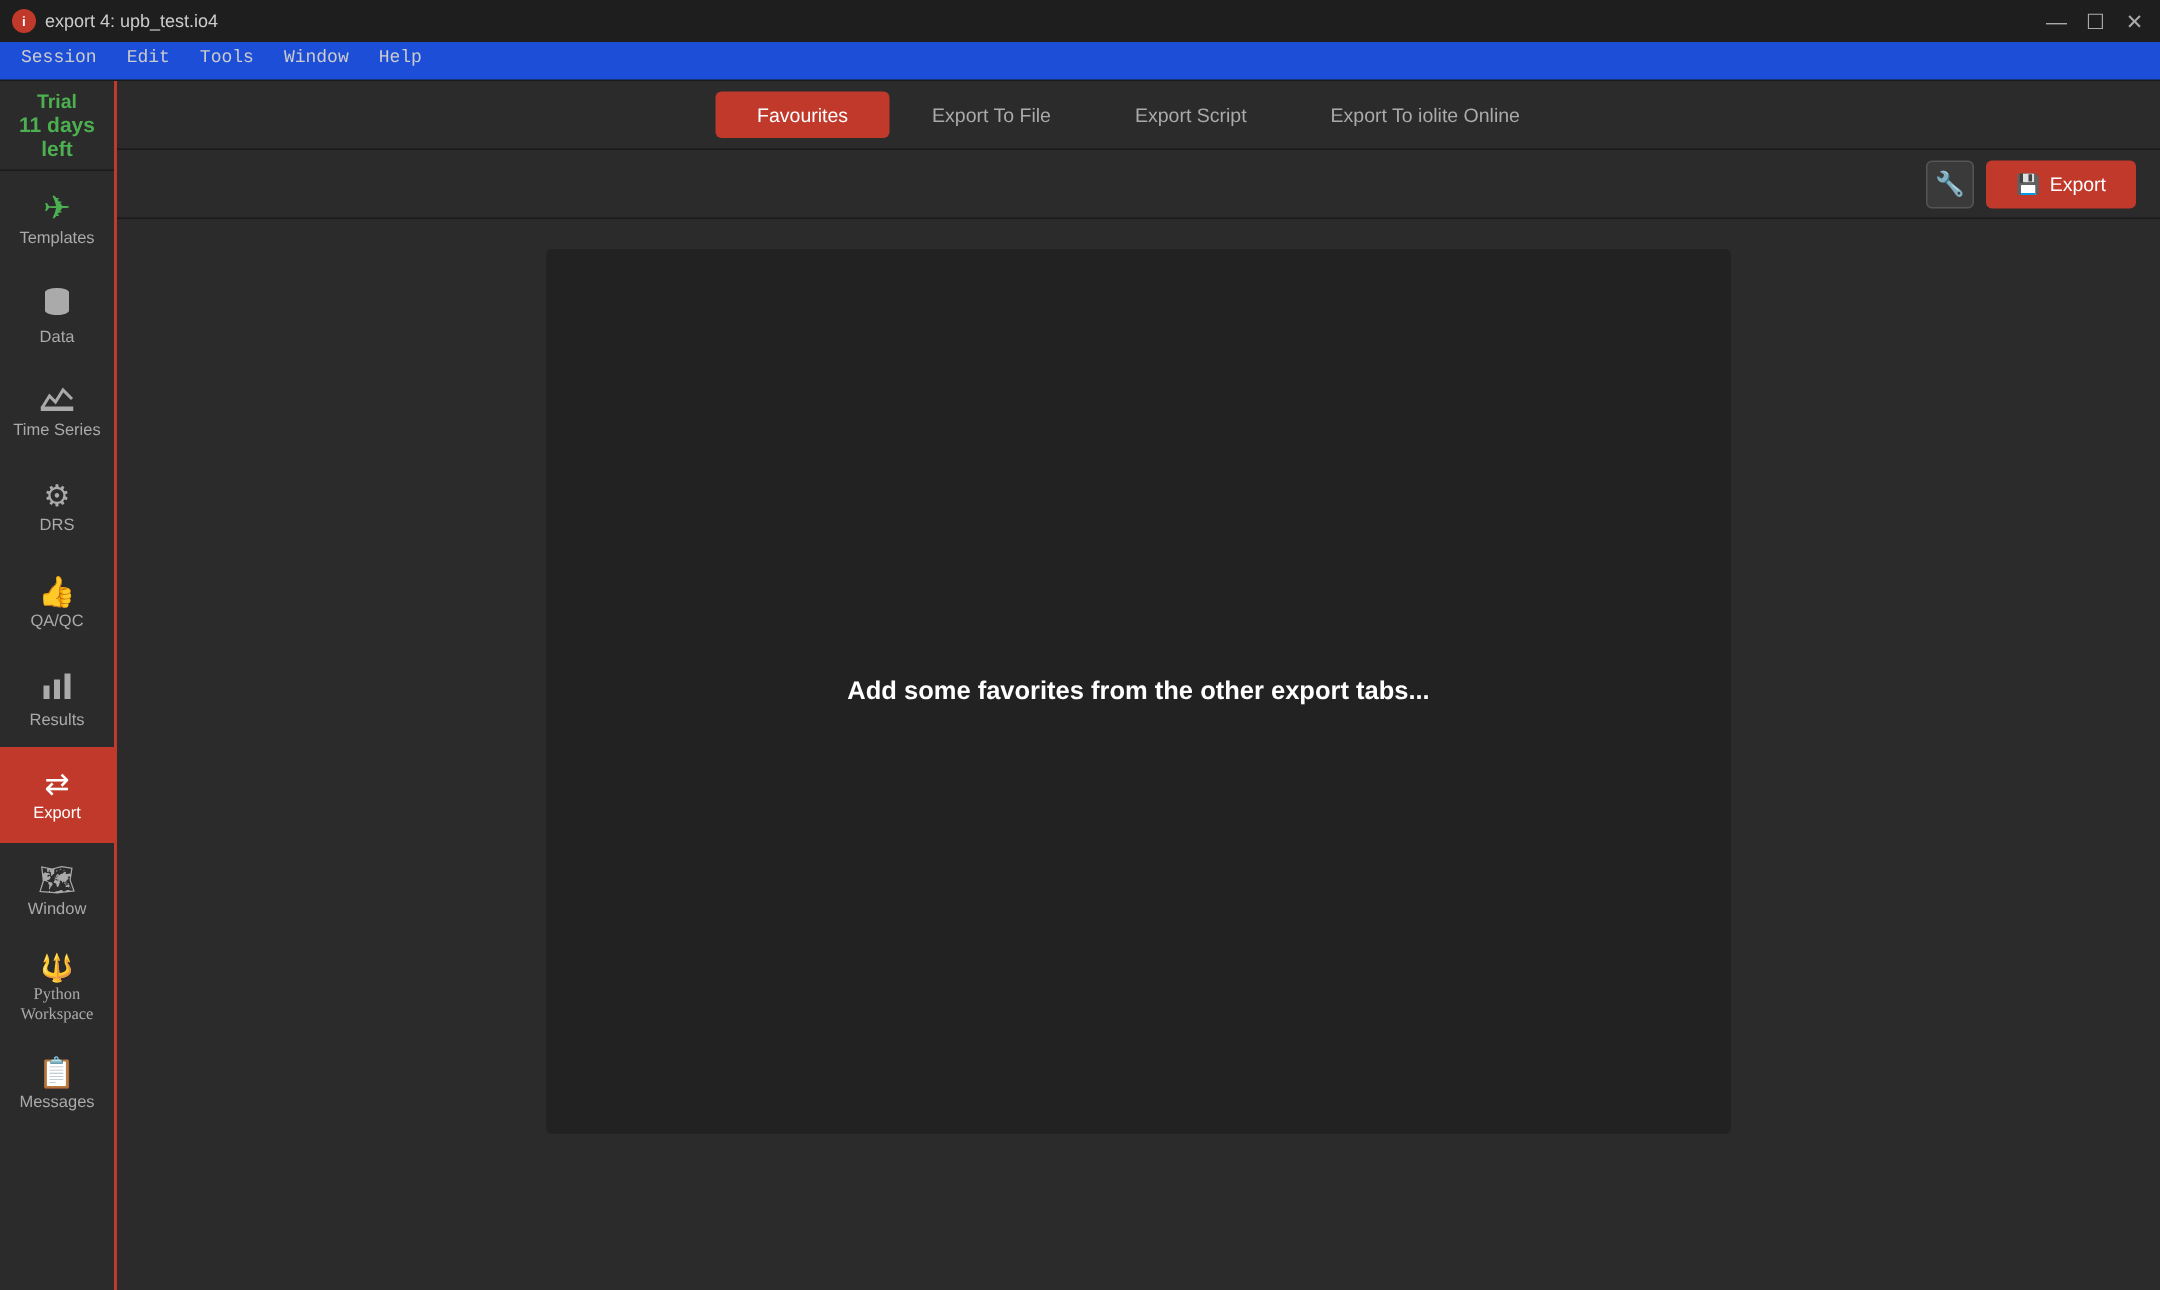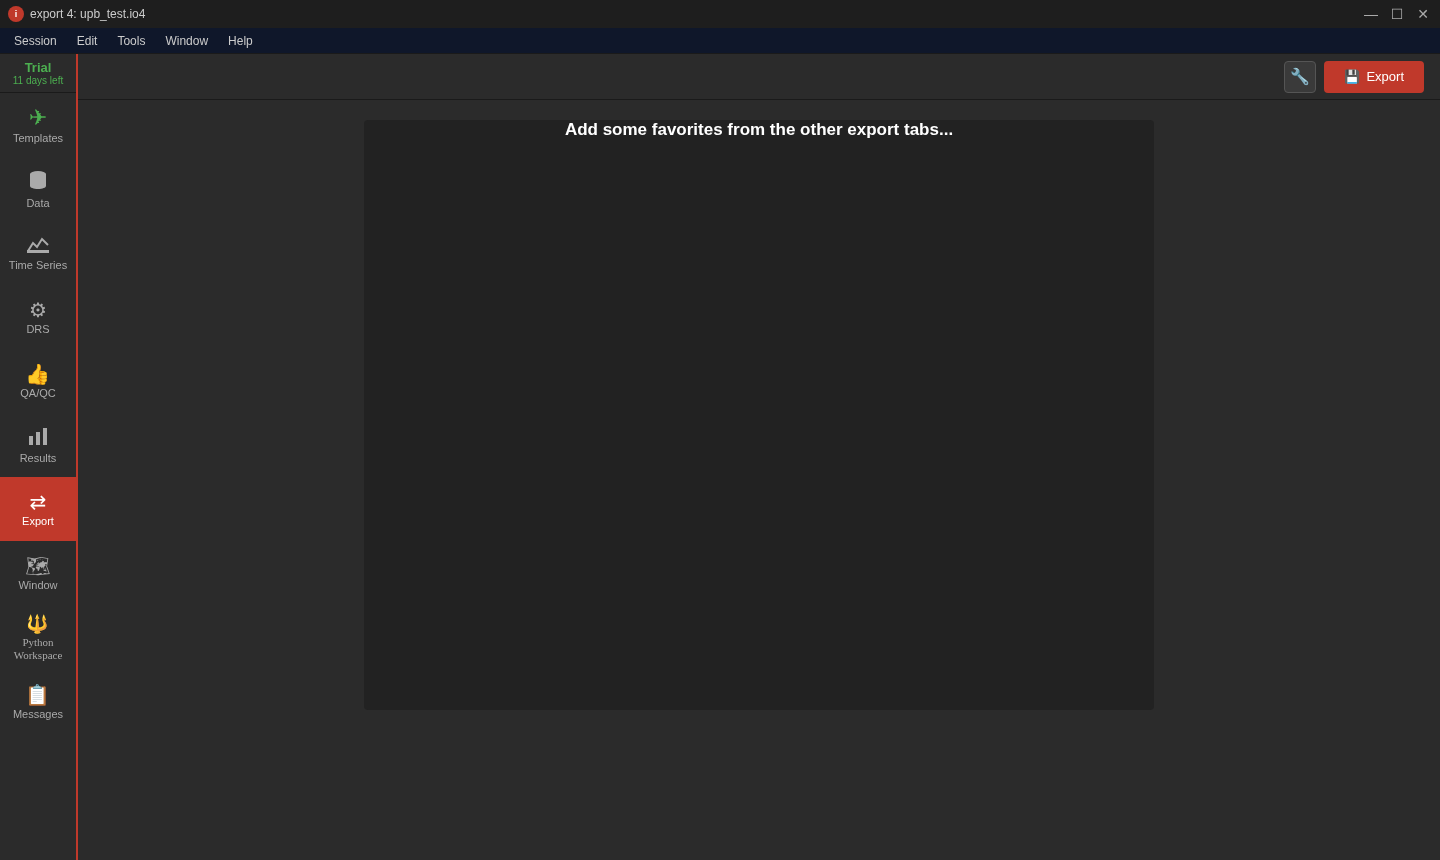--- a/index.html
+++ b/index.html
@@ -54,26 +54,27 @@
       cursor: pointer;
       font-size: 14px;
       display: flex;
       align-items: center;
       justify-content: center;
     }
 
     
     .menu-bar {
       height: 26px;
-      background: #0f172a;
-      display: flex;
-      align-items: center;
+      background: #1d4ed8;
+      display: flex;
+      align-items: flex-start;
       padding: 0 4px;
       font-size: 12px;
       border-bottom: 1px solid #1a1a1a;
+      font-family: Liberation Mono, monospace;
     }
     .menu-item {
       padding: 3px 10px;
       cursor: pointer;
       color: #ccc;
       border-radius: 3px;
     }
 
     
     .main-layout {
@@ -97,21 +98,22 @@
       text-align: center;
       border-bottom: 1px solid #1a1a1a;
     }
     .trial-badge .trial-text {
       color: #4caf50;
       font-size: 13px;
       font-weight: bold;
     }
     .trial-badge .trial-sub {
       color: #4caf50;
-      font-size: 10px;
+      font-size: 14px;
+      font-weight: bold;
     }
 
     .sidebar-item {
       display: flex;
       flex-direction: column;
       align-items: center;
       justify-content: center;
       padding: 10px 4px 8px;
       cursor: pointer;
       color: #aaa;
@@ -215,21 +217,21 @@
       align-items: flex-start;
       justify-content: center;
       padding: 20px;
     }
     .content-panel {
       width: 790px;
       height: 590px;
       background: #222;
       border-radius: 4px;
       display: flex;
-      align-items: flex-start;
+      align-items: center;
       justify-content: center;
     }
     .empty-message {
       color: white;
       font-size: 17px;
       font-weight: bold;
       text-align: center;
     }
   </style>
 </head>
@@ -331,20 +333,28 @@
 
     <div class="sidebar-item">
       <span class="icon">📋</span>
       <span class="label">Messages</span>
     </div>
 
   </div>
 
   <div class="content-area">
 
+    <div class="tab-bar">
+      <div class="tab-group">
+        <button class="tab active">Favourites</button>
+        <button class="tab">Export To File</button>
+        <button class="tab">Export Script</button>
+        <button class="tab">Export To iolite Online</button>
+      </div>
+    </div>
 
     <div class="toolbar">
       <button class="settings-btn">
         <span>🔧</span>
       </button>
       <button class="export-btn">
         <span>💾</span>
         <span>Export</span>
       </button>
     </div>

